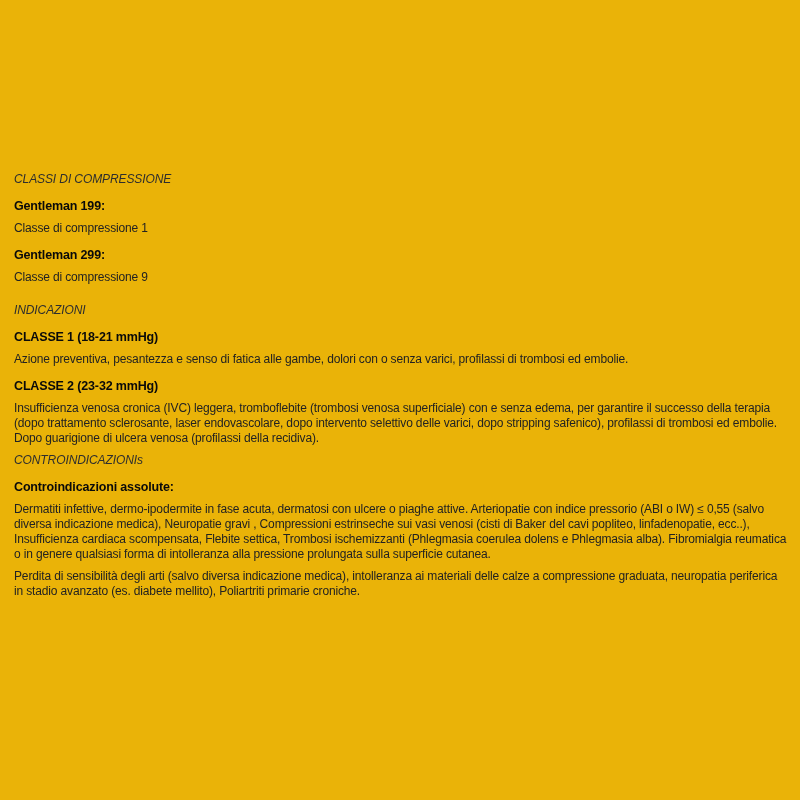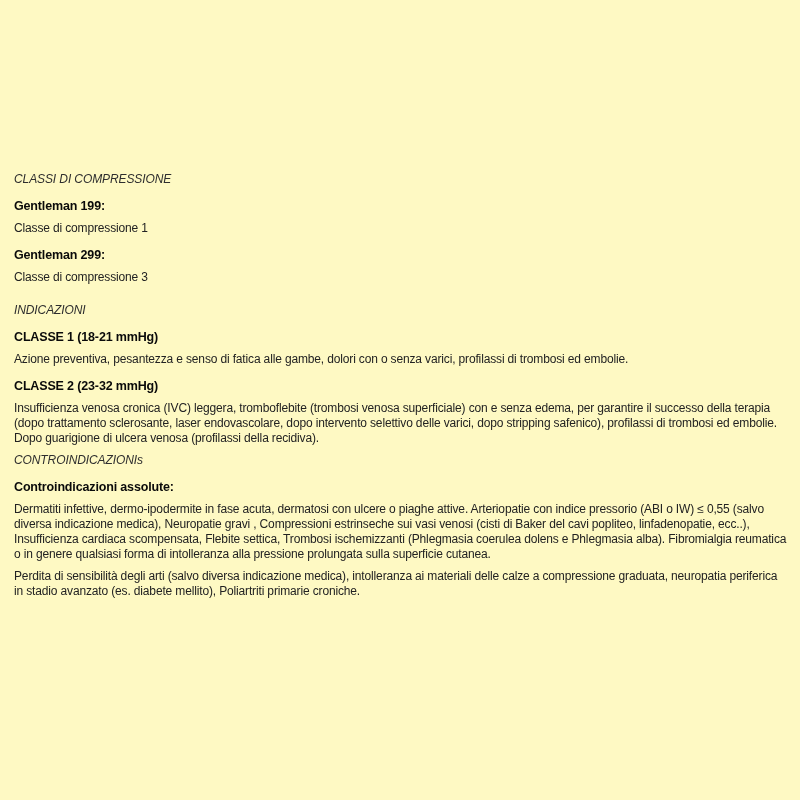--- a/index.html
+++ b/index.html
@@ -13,21 +13,21 @@
     overflow: hidden;
     font-family: "Liberation Sans", "DejaVu Sans", sans-serif;
     color: #1f1f1f;
     -webkit-font-smoothing: antialiased;
   }
   .doc {
     box-sizing: border-box;
     width: 800px;
     height: 800px;
     padding: 172px 12px 0 14px;
-    background: #fef9c3;
+    background: #eab308;
   }
   .section-heading {
     font-style: italic;
     font-size: 12px;
     line-height: 15px;
     font-weight: 400;
     color: #2e2e2e;
     letter-spacing: -0.1px;
     margin: 0 0 7px 0;
   }
@@ -58,21 +58,21 @@
 <div class="doc">
 
   <div class="section-heading">CLASSI DI COMPRESSIONE</div>
 
   <div class="subheading">Gentleman 199:</div>
 
   <div class="para">Classe di compressione 1</div>
 
   <div class="subheading">Gentleman 299:</div>
 
-  <div class="para">Classe di compressione 3</div>
+  <div class="para">Classe di compressione 9</div>
 
   <div class="section-heading mt-section-lg">INDICAZIONI</div>
 
   <div class="subheading">CLASSE 1 (18-21 mmHg)</div>
 
   <div class="para">Azione preventiva, pesantezza e senso di fatica alle gambe, dolori con o senza varici, profilassi di trombosi ed embolie.</div>
 
   <div class="subheading">CLASSE 2 (23-32 mmHg)</div>
 
   <div class="para">Insufficienza venosa cronica (IVC) leggera, tromboflebite (trombosi venosa superficiale) con e senza edema, per garantire il successo della terapia (dopo trattamento sclerosante, laser endovascolare, dopo intervento selettivo delle varici, dopo stripping safenico), profilassi di trombosi ed embolie. Dopo guarigione di ulcera venosa (profilassi della recidiva).</div>

